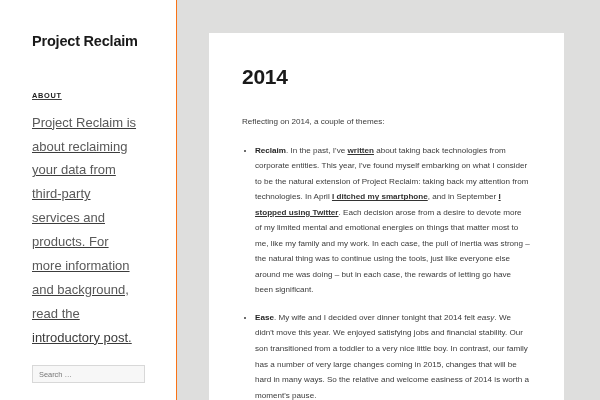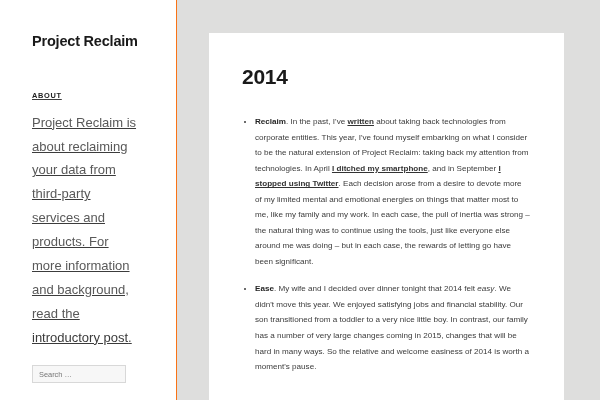--- a/index.html
+++ b/index.html
@@ -58,21 +58,21 @@
     color: #595959;
     margin: 0 12px 13px 0;
   }
   .widget p a {
     color: #3a3a3a;
     text-decoration: underline;
   }
 
   .search-block { margin-top: 7px; padding: 0 20px 0 32px; }
   .search-field {
-    width: 94px;
+    width: 113px;
     height: 18px;
     border: 1px solid #d8d8d8;
     background: #f7f7f7;
     font-family: "Liberation Sans", sans-serif;
     font-size: 7.4px;
     color: #888;
     padding: 0 6px;
     outline: none;
   }
 
@@ -164,20 +164,21 @@
           </li>
 
       </ul>
     </div>
 
   </div>
 
   <div id="content-card">
     <article class="entry">
       <h1 class="entry-title">2014</h1>
+      <p>Reflecting on 2014, a couple of themes:</p>
       <ul>
 
         <li>
           <strong>Reclaim</strong><span>. In the past, I've </span><a href="#">written</a><span> about taking back technologies from corporate entities. This year, I've found myself embarking on what I consider to be the natural extension of Project Reclaim: taking back my attention from technologies. In April </span><a href="#">I ditched my smartphone</a><span>, and in September </span><a href="#">I stopped using Twitter</a><span>. Each decision arose from a desire to devote more of my limited mental and emotional energies on things that matter most to me, like my family and my work. In each case, the pull of inertia was strong – the natural thing was to continue using the tools, just like everyone else around me was doing – but in each case, the rewards of letting go have been significant.</span>
         </li>
 
         <li>
           <strong>Ease</strong><span>. My wife and I decided over dinner tonight that 2014 felt </span><em>easy</em><span>. We didn't move this year. We enjoyed satisfying jobs and financial stability. Our son transitioned from a toddler to a very nice little boy. In contrast, our family has a number of very large changes coming in 2015, changes that will be hard in many ways. So the relative and welcome easiness of 2014 is worth a moment's pause.</span>
         </li>
 

